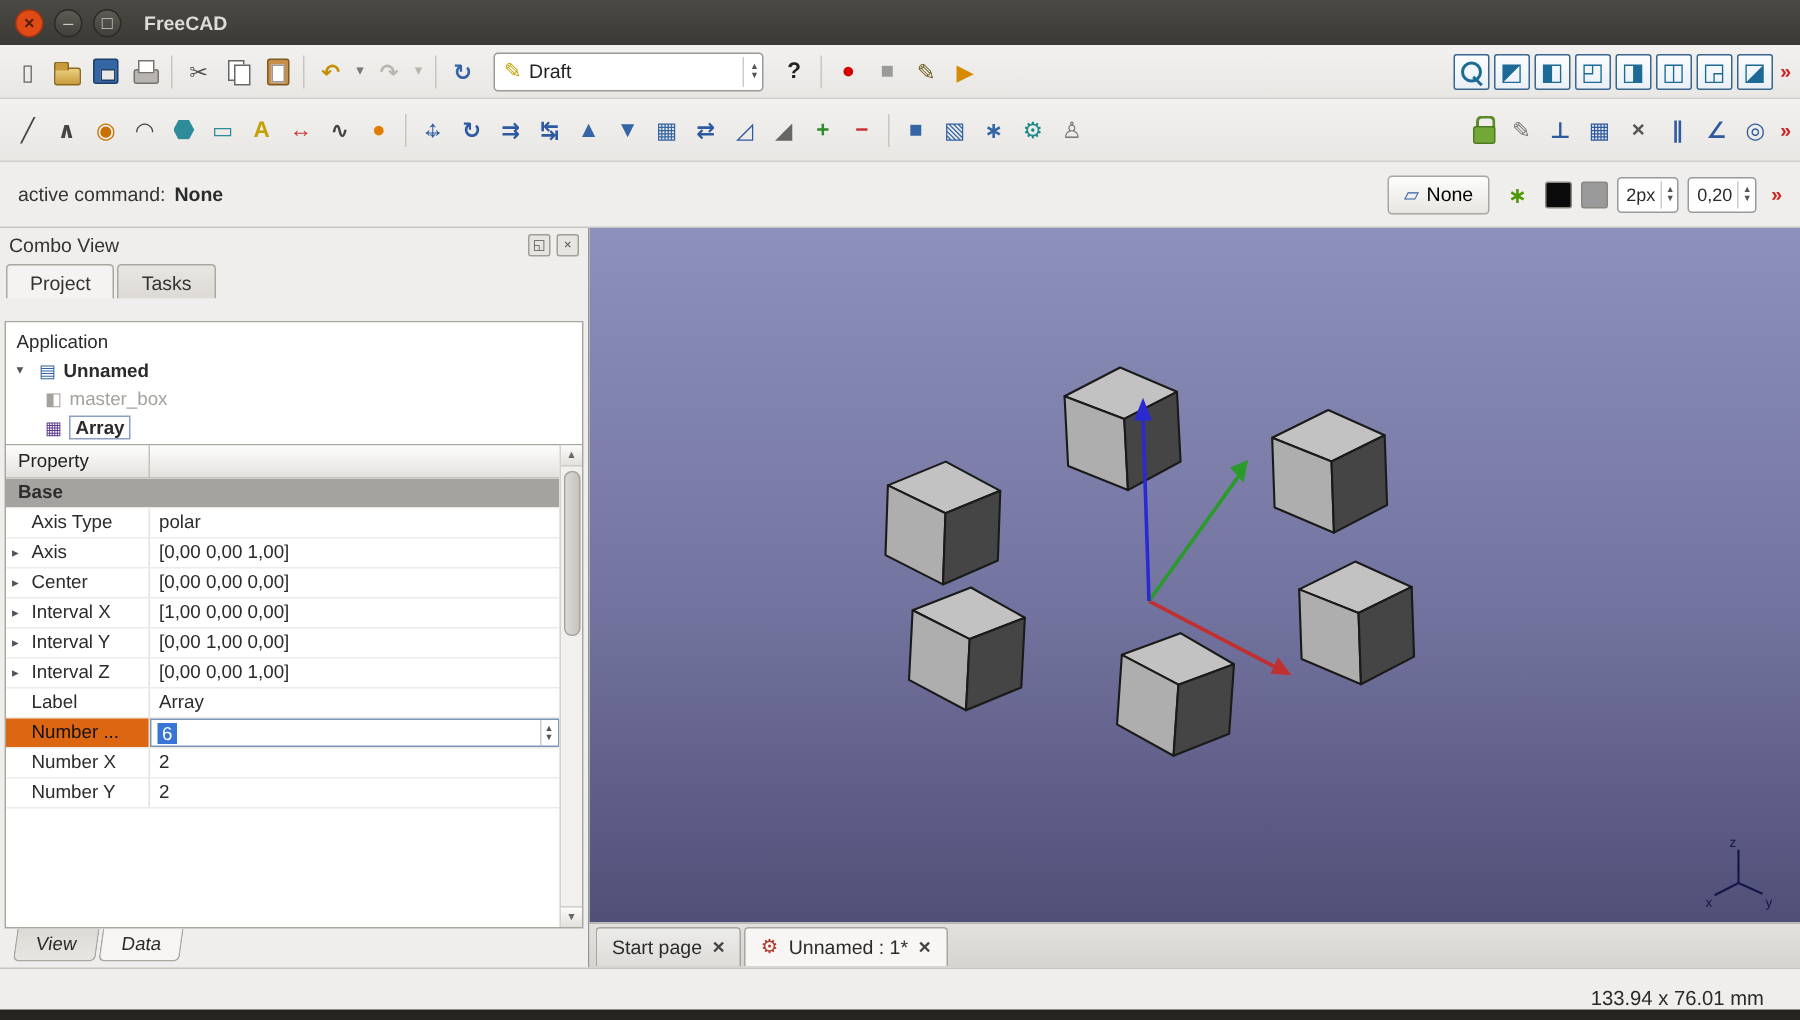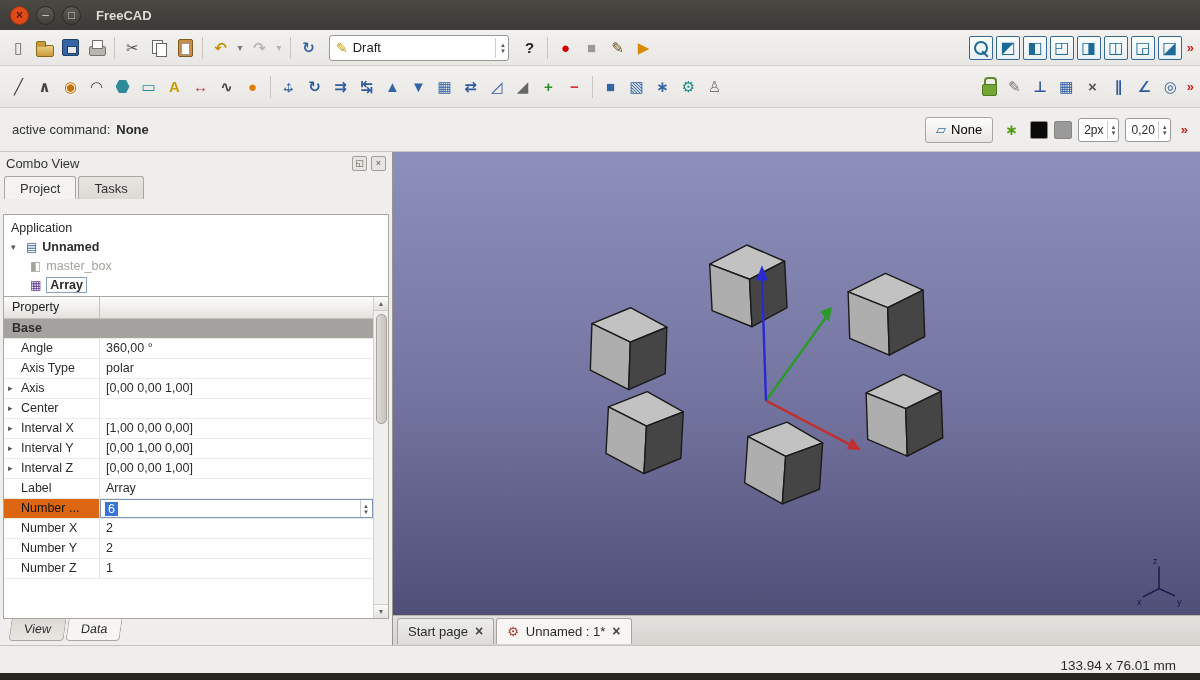--- a/index.html
+++ b/index.html
@@ -298,33 +298,30 @@
       <div class="prop-table">
         <div class="prop-cols">
           <div class="prop-header">
             <span class="ph1">Property</span>
           </div>
           <div class="prows">
               <div class="prow group">
                 <div class="gname">Base</div>
               </div>
               <div class="prow">
-                <div class="pname">Angle</div>
-                <div class="pval">360,00 °</div>
-              </div>
-              <div class="prow">
                 <div class="pname">Axis Type</div>
                 <div class="pval">polar</div>
               </div>
               <div class="prow">
                 <div class="pname expander">Axis</div>
                 <div class="pval">[0,00 0,00 1,00]</div>
               </div>
               <div class="prow">
                 <div class="pname expander">Center</div>
+                <div class="pval">[0,00 0,00 0,00]</div>
               </div>
               <div class="prow">
                 <div class="pname expander">Interval X</div>
                 <div class="pval">[1,00 0,00 0,00]</div>
               </div>
               <div class="prow">
                 <div class="pname expander">Interval Y</div>
                 <div class="pval">[0,00 1,00 0,00]</div>
               </div>
               <div class="prow">
@@ -345,24 +342,20 @@
                   </span>
                 </div>
               </div>
               <div class="prow">
                 <div class="pname">Number X</div>
                 <div class="pval">2</div>
               </div>
               <div class="prow">
                 <div class="pname">Number Y</div>
                 <div class="pval">2</div>
-              </div>
-              <div class="prow">
-                <div class="pname">Number Z</div>
-                <div class="pval">1</div>
               </div>
             </div>
         </div>
         <div class="vscroll">
           <span class="vs-btn">▲</span>
           <span class="vs-thumb"></span>
           <span class="vs-btn bottom">▼</span>
         </div>
       </div>
     </div>

